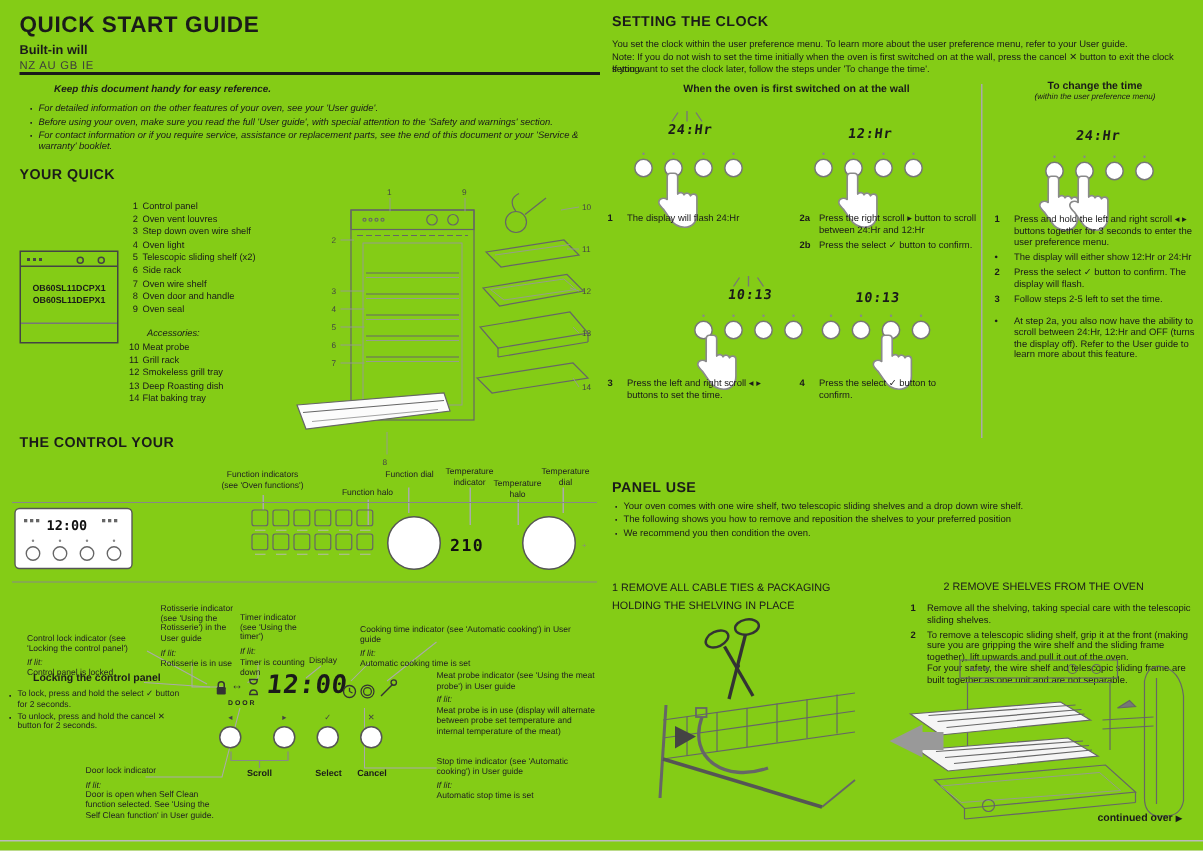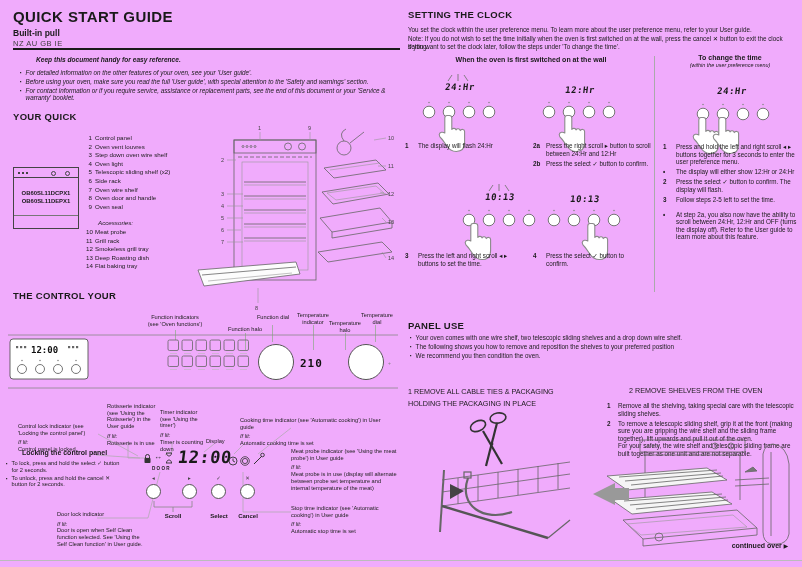--- a/index.html
+++ b/index.html
@@ -1,17 +1,17 @@
 <!DOCTYPE html>
 <html><head>
 <meta charset="utf-8">
 <style>
   html,body{margin:0;padding:0;background:#e8e8e8;}
   *{box-sizing:border-box;}
-  .page{position:relative;width:802px;height:567px;background:#f0abfc;
+  .page{position:relative;width:802px;height:567px;background:#84cc16;
         font-family:"Liberation Sans",sans-serif;color:#1a1a1a;overflow:hidden;margin:0 auto;}
   .b{position:absolute;}
   .h1{font-size:15px;font-weight:700;letter-spacing:.4px;}
   .h2{font-size:9.5px;font-weight:700;letter-spacing:.3px;}
   .h3{font-size:7.2px;font-weight:400;}
   .t6{font-size:6.3px;line-height:7.6px;}
   .t57{font-size:5.7px;line-height:6.7px;color:#222;}
   .bold{font-weight:700;}
   .it{font-style:italic;}
   .ctr{text-align:center;}
@@ -41,21 +41,21 @@
     </symbol>
     <symbol id="rays" viewBox="0 0 24 8">
       <path d="M2 7 L6 1 M12 7 L12 0 M22 7 L18 1" stroke="#777" stroke-width="0.9" fill="none"></path>
     </symbol>
   </defs>
 </svg>
 
 <div class="page">
 
   <div class="b h1" style="left:13px;top:8px;">QUICK START GUIDE</div>
-  <div class="b bold" style="left:13px;top:28px;font-size:8.5px;">Built-in pull</div>
+  <div class="b bold" style="left:13px;top:28px;font-size:8.5px;">Built-in will</div>
   <div class="b gray" style="left:13px;top:39px;font-size:7.5px;letter-spacing:.5px;">NZ AU GB IE</div>
   <div class="b rule" style="left:13px;top:48px;width:387px;"></div>
 
   <div class="b bold it" style="left:36px;top:56px;font-size:6.6px;">Keep this document handy for easy reference.</div>
   <div class="b bullets it t6" style="left:20px;top:69px;width:378px;">
     <div class="row">
         <span>For detailed information on the other features of your oven, see your 'User guide'.</span>
       </div>
     <div class="row">
         <span>Before using your oven, make sure you read the full 'User guide', with special attention to the 'Safety and warnings' section.</span>
@@ -552,21 +552,21 @@
     <div class="row">
         <span>The following shows you how to remove and reposition the shelves to your preferred position</span>
       </div>
     <div class="row">
         <span>We recommend you then condition the oven.</span>
       </div>
   </div>
 
   <div class="b h3" style="left:408px;top:386px;line-height:12px;">
     <div>1 REMOVE ALL CABLE TIES &amp; PACKAGING</div>
-    <div>HOLDING THE PACKAGING IN PLACE</div>
+    <div>HOLDING THE SHELVING IN PLACE</div>
   </div>
 
   <svg class="b" style="left:428px;top:410px;" width="155" height="142" viewBox="0 0 155 142">
     <g class="figline">
       <line x1="14" y1="70" x2="142" y2="52"></line>
       <line x1="14" y1="82" x2="142" y2="64"></line>
       <line x1="14" y1="96" x2="142" y2="78"></line>
       <line x1="30" y1="68" x2="30" y2="94"></line>
         <line x1="50" y1="65" x2="50" y2="91"></line>
         <line x1="70" y1="62" x2="70" y2="88"></line>

